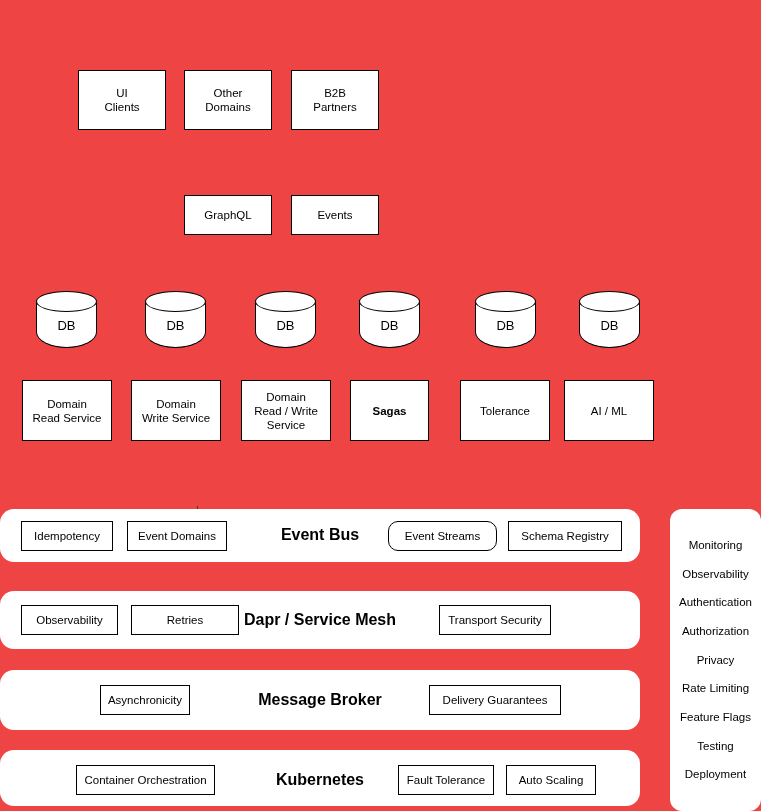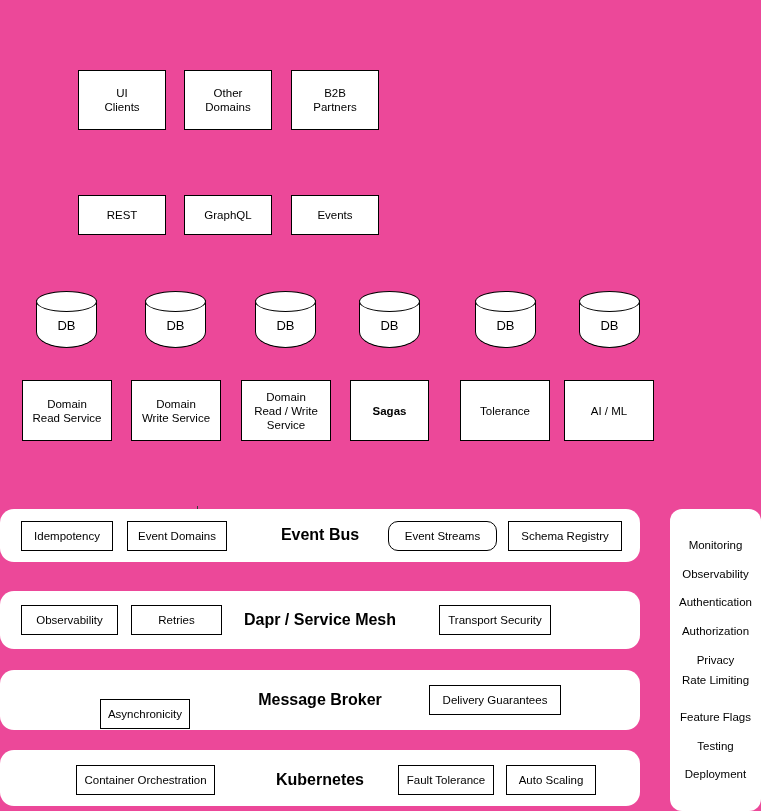--- a/index.html
+++ b/index.html
@@ -5,21 +5,21 @@
 <style>
   html, body {
     margin: 0;
     padding: 0;
     background: #000000;
   }
   #canvas {
     position: relative;
     width: 761px;
     height: 811px;
-    background: #ec4899;
+    background: #ef4444;
     overflow: hidden;
     font-family: "Liberation Sans", sans-serif;
     -webkit-font-smoothing: antialiased;
   }
 
   
   .abs { position: absolute; box-sizing: border-box; }
 
   
   .node {
@@ -113,21 +113,20 @@
 
 <div id="canvas">
 
   <div class="abs node" style="left:78px; top:70px; width:88px; height:60px;">UI
 Clients</div>
   <div class="abs node" style="left:184px; top:70px; width:88px; height:60px;">Other
 Domains</div>
   <div class="abs node" style="left:291px; top:70px; width:88px; height:60px;">B2B
 Partners</div>
 
-  <div class="abs node" style="left:78px; top:195px; width:88px; height:40px;">REST</div>
   <div class="abs node" style="left:184px; top:195px; width:88px; height:40px;">GraphQL</div>
   <div class="abs node" style="left:291px; top:195px; width:88px; height:40px;">Events</div>
 
   <div class="cyl" style="left:36px; top:291px; width:61px; height:57px;">
     <div class="body"></div>
     <div class="top"></div>
     <div class="cyl-label">DB</div>
   </div>
   <div class="cyl" style="left:145px; top:291px; width:61px; height:57px;">
     <div class="body"></div>
@@ -171,43 +170,43 @@
   <div class="band" style="left:0px; top:509px; width:640px; height:53px;">
     <div class="abs node" style="left:21px; top:12px; width:92px; height:30px;">Idempotency</div>
     <div class="abs node" style="left:127px; top:12px; width:100px; height:30px;">Event Domains</div>
     <div class="band-title" style="left:320px; top:17px;">Event Bus</div>
     <div class="abs node" style="left:388px; top:12px; width:109px; height:30px;border-radius:10px;">Event Streams</div>
     <div class="abs node" style="left:508px; top:12px; width:114px; height:30px;">Schema Registry</div>
   </div>
 
   <div class="band" style="left:0px; top:591px; width:640px; height:58px;">
     <div class="abs node" style="left:21px; top:14px; width:97px; height:30px;">Observability</div>
-    <div class="abs node" style="left:131px; top:14px; width:91px; height:30px;">Retries</div>
+    <div class="abs node" style="left:131px; top:14px; width:108px; height:30px;">Retries</div>
     <div class="band-title" style="left:320px; top:20px;">Dapr / Service Mesh</div>
     <div class="abs node" style="left:439px; top:14px; width:112px; height:30px;">Transport Security</div>
   </div>
 
   <div class="band" style="left:0px; top:670px; width:640px; height:60px;">
-    <div class="abs node" style="left:100px; top:29px; width:90px; height:30px;">Asynchronicity</div>
+    <div class="abs node" style="left:100px; top:15px; width:90px; height:30px;">Asynchronicity</div>
     <div class="band-title" style="left:320px; top:21px;">Message Broker</div>
     <div class="abs node" style="left:429px; top:15px; width:132px; height:30px;">Delivery Guarantees</div>
   </div>
 
   <div class="band" style="left:0px; top:750px; width:640px; height:56px;">
     <div class="abs node" style="left:76px; top:15px; width:139px; height:30px;">Container Orchestration</div>
     <div class="band-title" style="left:320px; top:21px;text-align:right;">Kubernetes</div>
     <div class="abs node" style="left:398px; top:15px; width:96px; height:30px;">Fault Tolerance</div>
     <div class="abs node" style="left:506px; top:15px; width:90px; height:30px;">Auto Scaling</div>
   </div>
 
   <div class="rail" style="left:670px; top:509px; width:91px; height:302px;">
     <div class="rail-item" style="top:29px;">Monitoring</div>
     <div class="rail-item" style="top:58px;">Observability</div>
     <div class="rail-item" style="top:86px;">Authentication</div>
     <div class="rail-item" style="top:115px;">Authorization</div>
     <div class="rail-item" style="top:144px;">Privacy</div>
-    <div class="rail-item" style="top:164px;">Rate Limiting</div>
+    <div class="rail-item" style="top:172px;">Rate Limiting</div>
     <div class="rail-item" style="top:201px;">Feature Flags</div>
     <div class="rail-item" style="top:230px;">Testing</div>
     <div class="rail-item" style="top:258px;">Deployment</div>
   </div>
 
 </div>
 
 </body></html>

